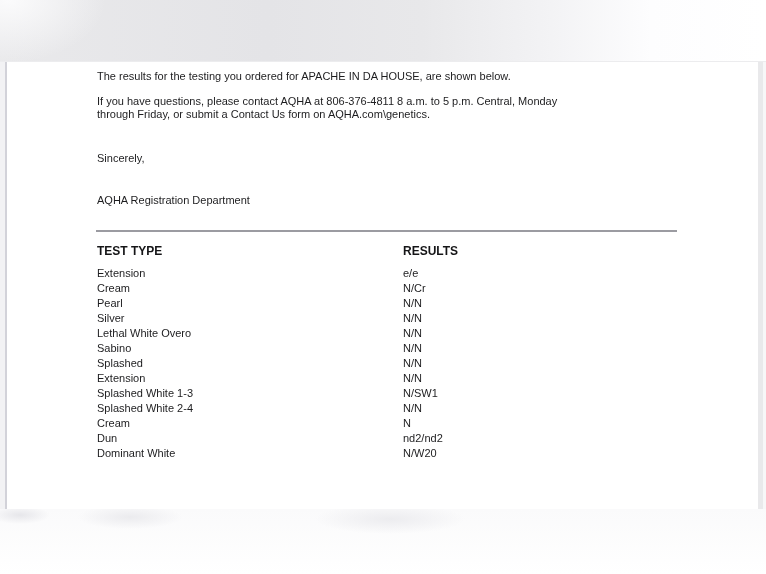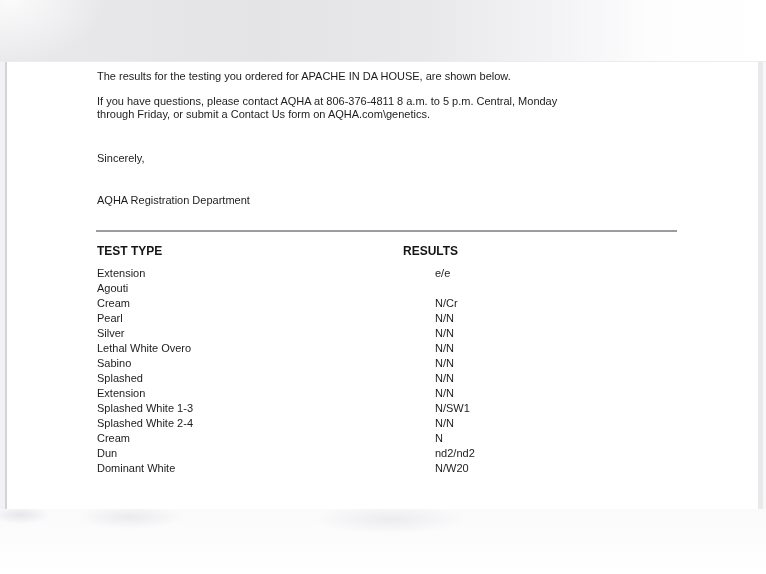--- a/index.html
+++ b/index.html
@@ -106,21 +106,20 @@
   }
 
   .tbody { margin-top: 8px; }
 
   .trow {
     display: grid;
     grid-template-columns: 306px auto;
     font-size: 11px;
     line-height: 15px;
     color: #1d1d1f;
-    gap: 32px;
   }
 </style>
 </head>
 <body>
 
 <div class="stage">
 
   <div class="blur-top"></div>
   <div class="blur-left"></div>
   <div class="blur-right"></div>
@@ -146,21 +145,20 @@
         <div class="thead">
           <span>TEST TYPE</span>
           <span>RESULTS</span>
         </div>
         <div class="tbody">
             <div class="trow">
               <span>Extension</span>
               <span>e/e</span>
             </div>
             <div class="trow">
-              <span>Agouti</span>
             </div>
             <div class="trow">
               <span>Cream</span>
               <span>N/Cr</span>
             </div>
             <div class="trow">
               <span>Pearl</span>
               <span>N/N</span>
             </div>
             <div class="trow">

